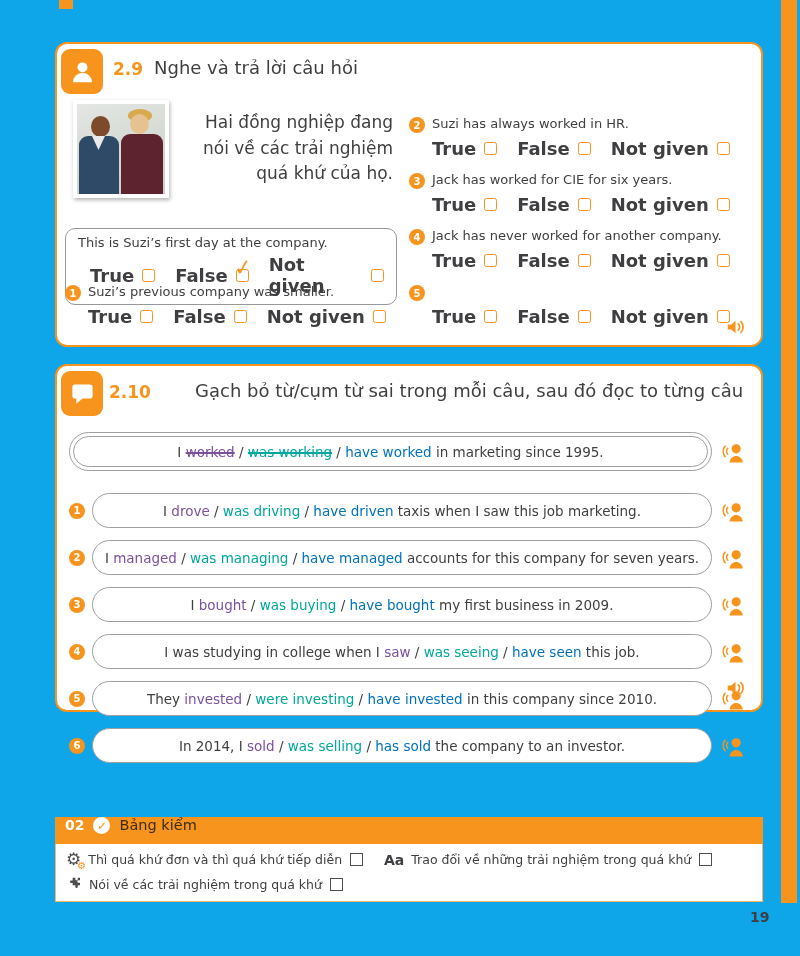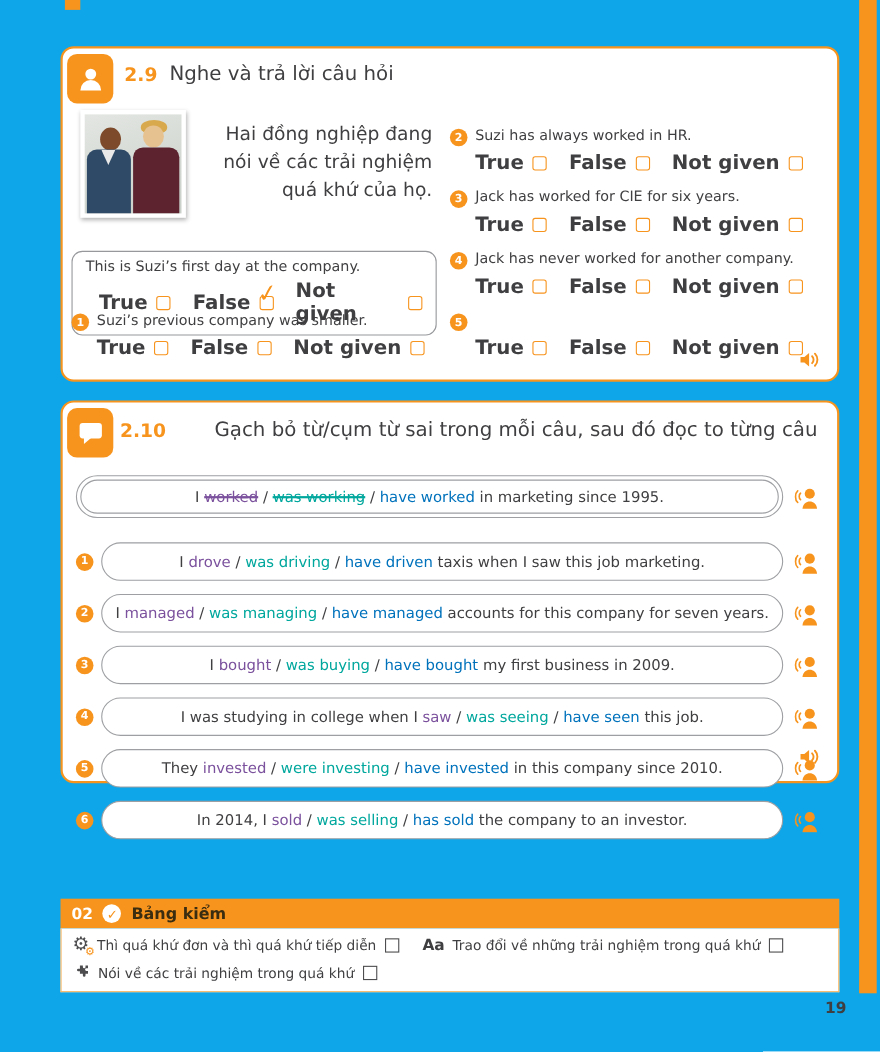--- a/index.html
+++ b/index.html
@@ -67,24 +67,24 @@
   .row.ex .pill { height:31px; border-radius:16px; border-color:#9d9fa2; }
   .sent { white-space:nowrap; }
   .v1 { color:var(--purple,#7B519D); }
   .v2 { color:var(--teal,#00A79D);margin-top:32px; }
   .v3 { color:var(--blue,#0072BC); }
   .sep { color:var(--text,#3F3F41); }
   .struck { text-decoration:line-through; text-decoration-thickness:1.5px; }
   .speak { margin-left:9px; color:var(--accent,#F7941E); flex:none; width:24px; height:24px; display:inline-flex; align-items:center; justify-content:center; }
 
   
-  .bk-bar { position:absolute; left:55px; top:817px; width:708px; height:27px; background:var(--accent,#F7941E); display:flex; align-items:center; gap:9px; padding:0 10px; }
+  .bk-bar { position:absolute; left:55px; top:817px; width:708px; height:27px; background:var(--accent,#F7941E); display:flex; align-items:flex-start; gap:9px; padding:0 10px; }
   .bk-num { color:#fff; font-weight:bold; font-size:14px; }
   .bk-check { width:17px; height:17px; border-radius:50%; background:#fff; color:var(--accent,#F7941E); font-size:12px; font-weight:bold; display:flex; align-items:center; justify-content:center; }
-  .bk-title { color:#3b2d10; font-weight:bold; font-size:14.5px; }
+  .bk-title { color:#3b2d10; font-weight:normal; font-size:14.5px; }
   .bk-body { position:absolute; left:55px; top:844px; width:708px; height:58px; border:1px solid #f9b763; border-top:none; padding:7px 10px 0; background:#fff; }
   .bk-row { display:flex; align-items:center; margin-bottom:8px; }
   .bk-item { display:flex; align-items:center; font-size:12.5px; }
   .bk-row .bk-item:first-child { width:318px; }
   .gear-wrap { position:relative; font-size:17px; color:#4d4d4f; margin-right:7px; line-height:1; }
   .gear-mini { position:absolute; right:-5px; bottom:-3px; font-size:10px; color:var(--accent,#F7941E); }
   .aa { font-weight:bold; font-size:14px; margin-right:7px; }
   .puzzle { margin-right:7px; color:#4d4d4f; display:inline-flex; }
   .bk-cb { width:13px; height:13px; border:1.5px solid #4d4d4f; margin-left:8px; flex:none; background:#fff; }
 

